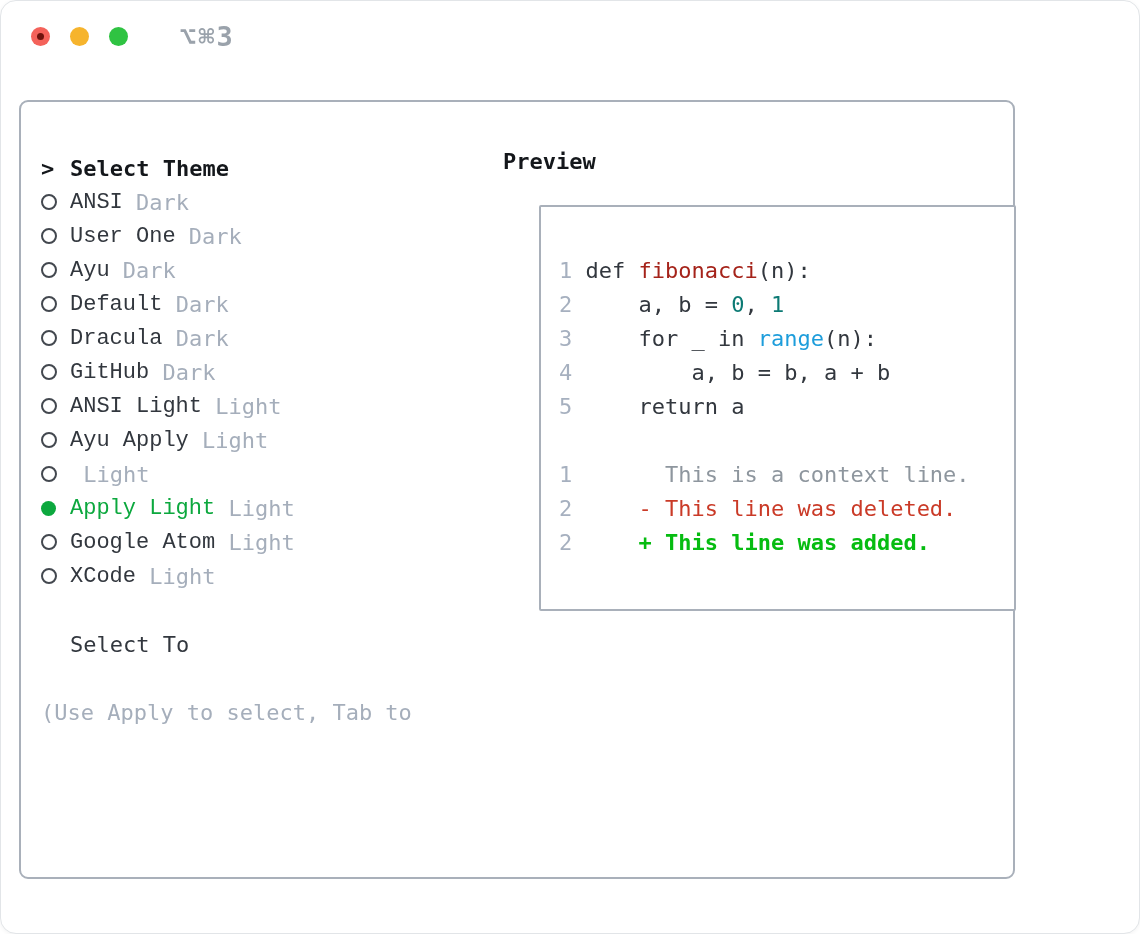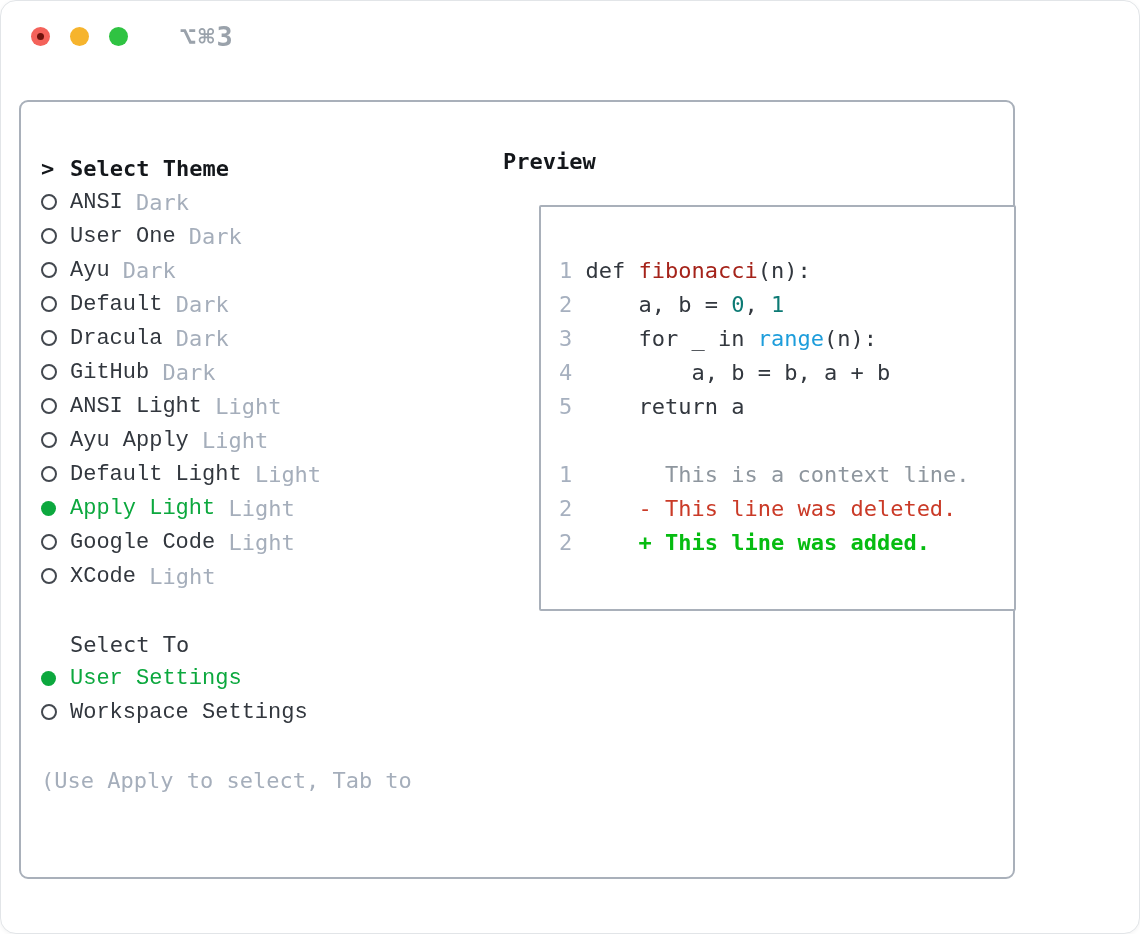--- a/index.html
+++ b/index.html
@@ -73,34 +73,30 @@
       </div>
       <div id="theme-options">
           <div class="row"><span class="marker"><span class="ring"></span></span><span class="opt-label">ANSI</span><span class="badge"> Dark</span></div>
           <div class="row"><span class="marker"><span class="ring"></span></span><span class="opt-label">User One</span><span class="badge"> Dark</span></div>
           <div class="row"><span class="marker"><span class="ring"></span></span><span class="opt-label">Ayu</span><span class="badge"> Dark</span></div>
           <div class="row"><span class="marker"><span class="ring"></span></span><span class="opt-label">Default</span><span class="badge"> Dark</span></div>
           <div class="row"><span class="marker"><span class="ring"></span></span><span class="opt-label">Dracula</span><span class="badge"> Dark</span></div>
           <div class="row"><span class="marker"><span class="ring"></span></span><span class="opt-label">GitHub</span><span class="badge"> Dark</span></div>
           <div class="row"><span class="marker"><span class="ring"></span></span><span class="opt-label">ANSI Light</span><span class="badge"> Light</span></div>
           <div class="row"><span class="marker"><span class="ring"></span></span><span class="opt-label">Ayu Apply</span><span class="badge"> Light</span></div>
-          <div class="row"><span class="marker"><span class="ring"></span></span><span class="opt-label">Default Light</span><span class="badge"> Light</span></div>
+          <div class="row"><span class="marker"><span class="ring"></span></span><span class="badge"> Light</span></div>
           <div class="row"><span class="marker"><span class="dot"></span></span><span class="opt-label sel">Apply Light</span><span class="badge"> Light</span></div>
-          <div class="row"><span class="marker"><span class="ring"></span></span><span class="opt-label">Google Code</span><span class="badge"> Light</span></div>
+          <div class="row"><span class="marker"><span class="ring"></span></span><span class="opt-label">Google Atom</span><span class="badge"> Light</span></div>
           <div class="row"><span class="marker"><span class="ring"></span></span><span class="opt-label">XCode</span><span class="badge"> Light</span></div>
         </div>
       <div class="spacer"></div>
       <div class="row">
         <span class="marker"></span>
         <span class="apply-title">Select To</span>
       </div>
-      <div id="apply-options">
-          <div class="row"><span class="marker"><span class="dot"></span></span><span class="opt-label sel">User Settings</span></div>
-          <div class="row"><span class="marker"><span class="ring"></span></span><span class="opt-label">Workspace Settings</span></div>
-        </div>
       <div class="spacer"></div>
       <div class="row hint">(Use Apply to select, Tab to</div>
     </div>
 
     <div class="preview-label">Preview</div>
 
     <div class="preview-box">
       <div class="code" id="preview-code"><div><span class="seg-ln">1 </span><span class="seg-code">def </span><span class="seg-func">fibonacci</span><span class="seg-code">(n):</span></div><div><span class="seg-ln">2 </span><span class="seg-code">    a, b = </span><span class="seg-num">0</span><span class="seg-code">, </span><span class="seg-num">1</span></div><div><span class="seg-ln">3 </span><span class="seg-code">    for _ in </span><span class="seg-builtin">range</span><span class="seg-code">(n):</span></div><div><span class="seg-ln">4 </span><span class="seg-code">        a, b = b, a + b</span></div><div><span class="seg-ln">5 </span><span class="seg-code">    return a</span></div><div>&nbsp;</div><div><span class="seg-ln">1 </span><span class="seg-ctx">      This is a context line.</span></div><div><span class="seg-ln">2 </span><span class="seg-del">    - This line was deleted.</span></div><div><span class="seg-ln">2 </span><span class="seg-add">    + This line was added.</span></div></div>
     </div>
 

